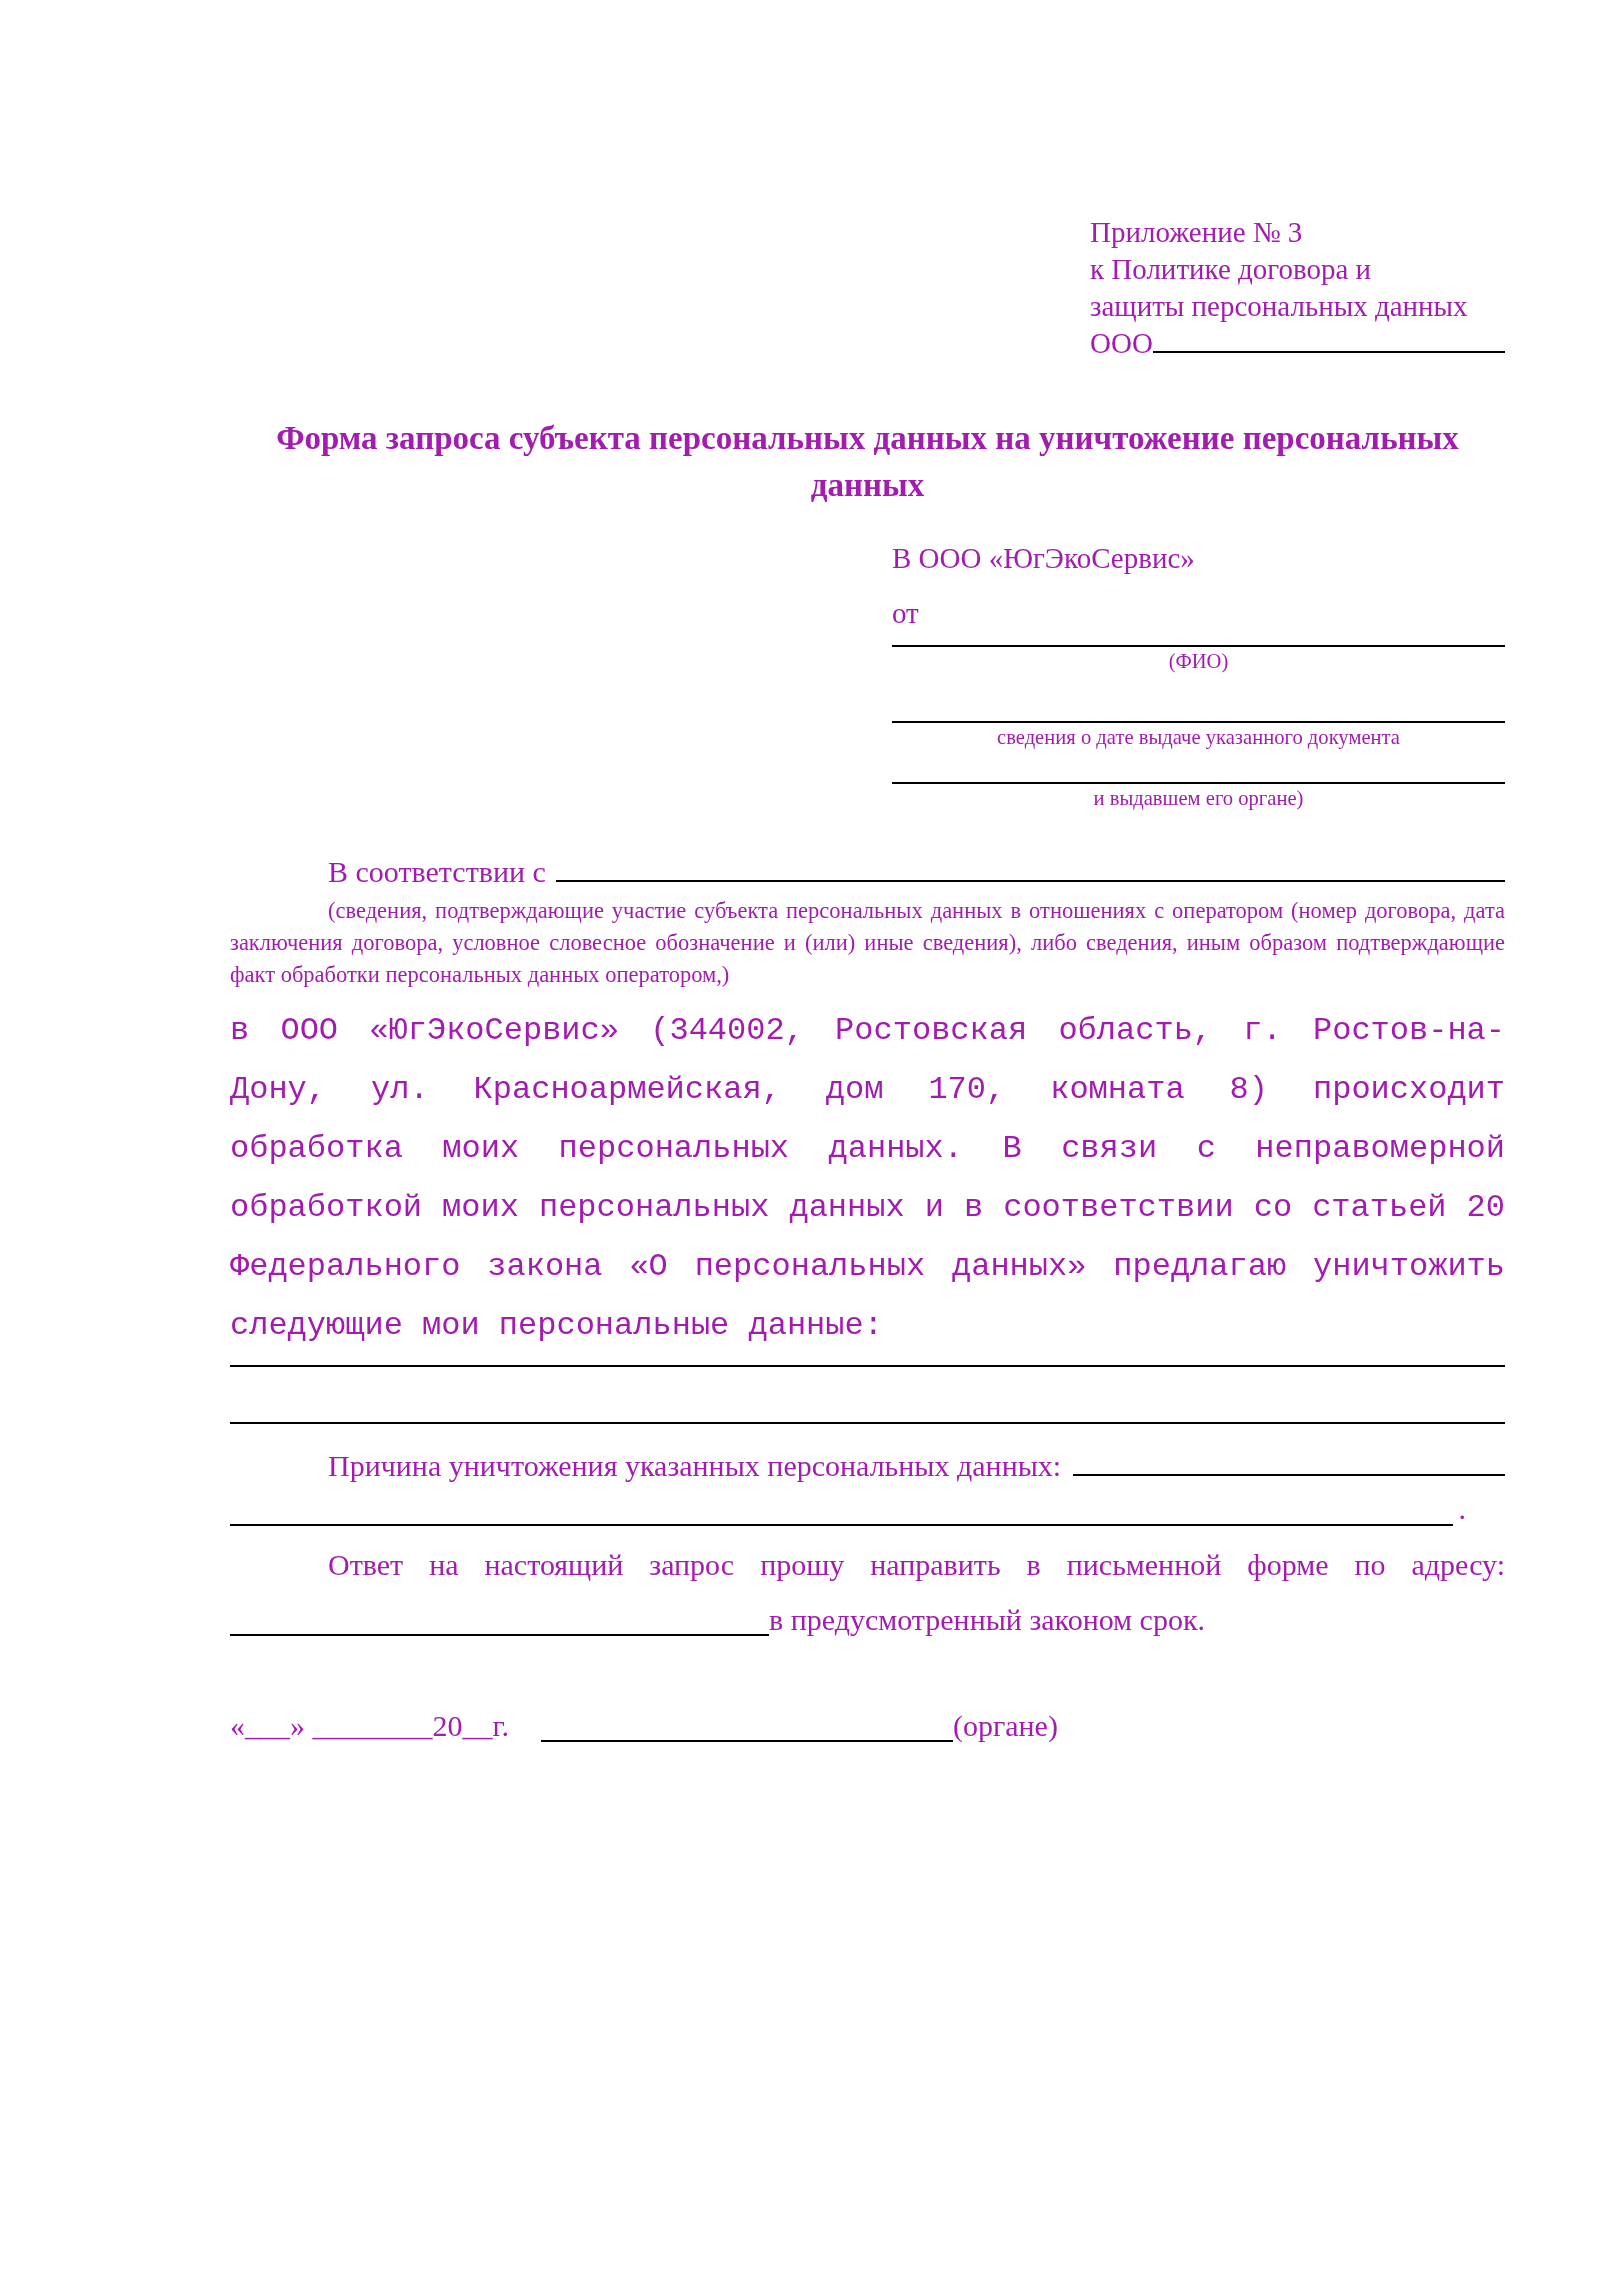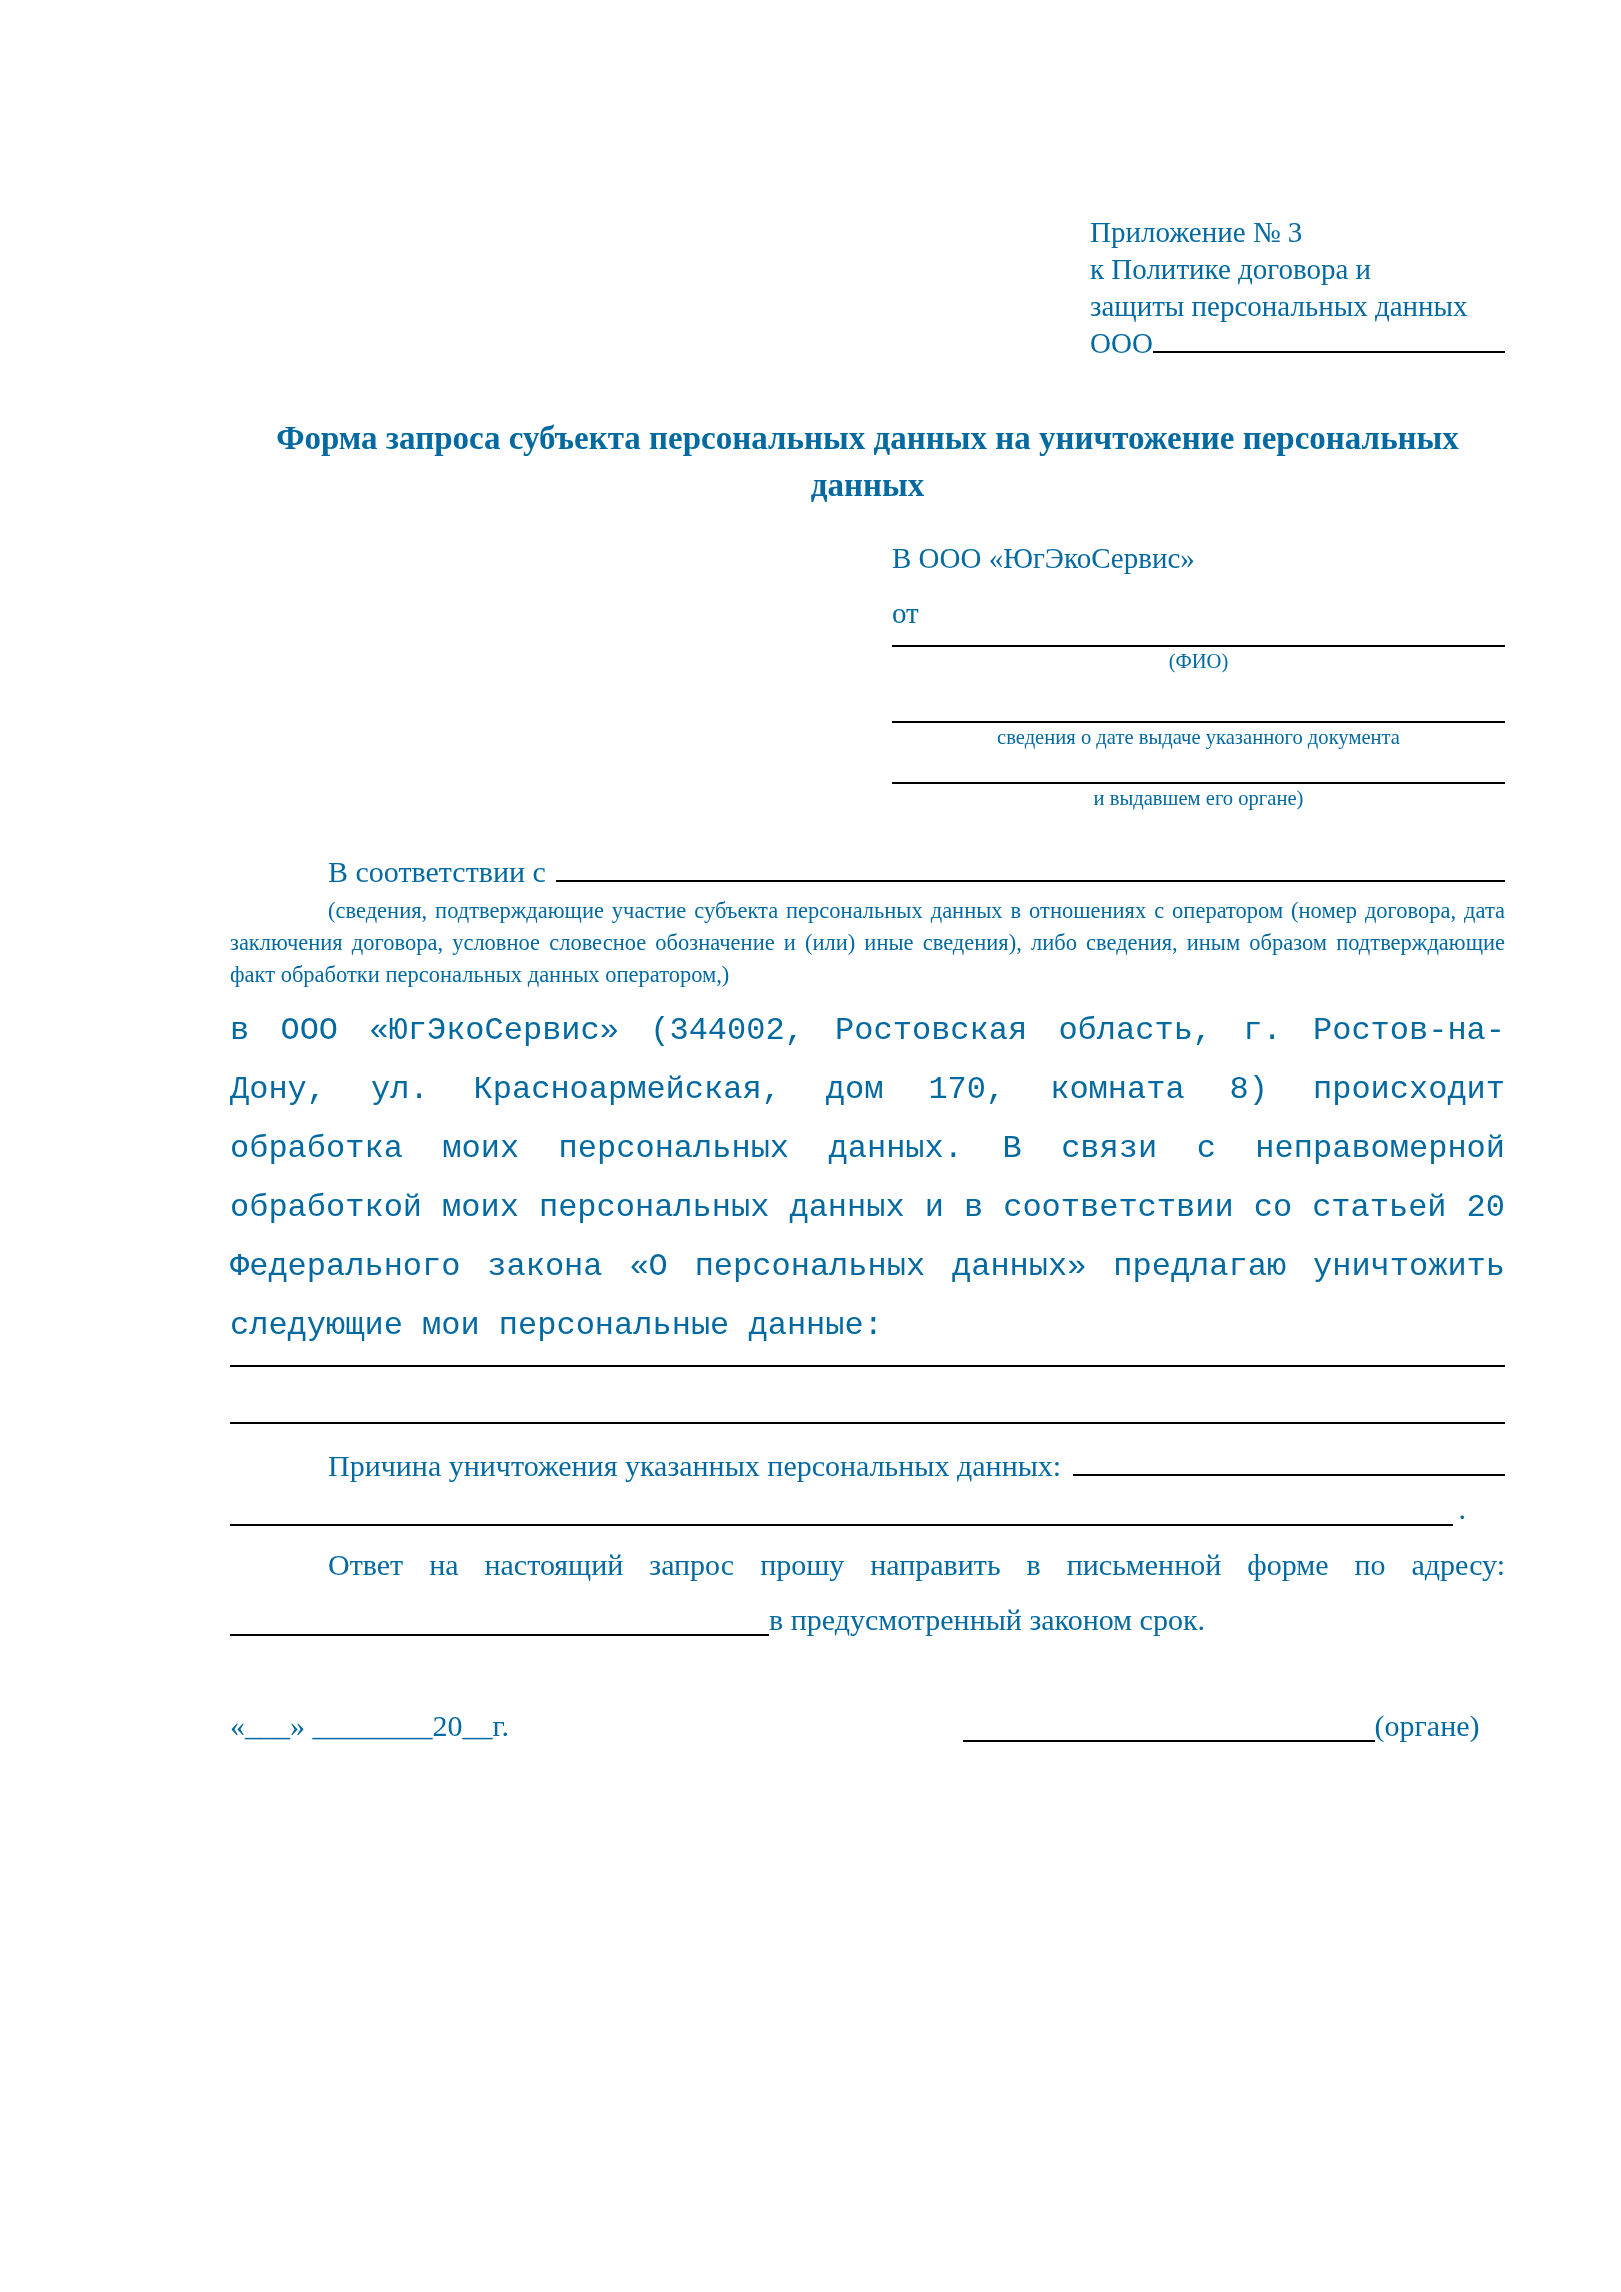--- a/index.html
+++ b/index.html
@@ -2,21 +2,21 @@
 <html lang="ru"><head>
 <meta charset="utf-8">
 <style>
   * { box-sizing: border-box; }
   html, body { margin: 0; padding: 0; background: #ffffff; }
   .page {
     position: relative;
     width: 1621px;
     height: 2293px;
     background: #ffffff;
-    color: #0369a1;
+    color: #a21caf;
     font-family: "Liberation Serif", "DejaVu Serif", serif;
     padding: 214px 116px 0 230px;
   }
 
   
   .appendix {
     margin-left: 860px;
     font-size: 29px;
     line-height: 37px;
   }
@@ -120,23 +120,24 @@
     font-size: 30px;
     line-height: 47px;
   }
   .address-line .blank { width: 539px; border-bottom: 2px solid #000; height: 35px; align-self: flex-end; margin-bottom: 6.9px; }
   .address-line .tail { white-space: nowrap; }
 
   .sign-row {
     margin-top: 61px;
     display: flex;
     align-items: baseline;
-    justify-content: space-between;
+    justify-content: flex-start;
     font-size: 30px;
     line-height: 43px;
+    gap: 32px;
   }
   .sign-right { display: flex; align-items: baseline; margin-right: 25.5px; }
   .sign-right .blank { width: 412px; border-bottom: 2px solid #000; height: 33px; align-self: flex-end; margin-bottom: 4.9px; }
   .sign-right .cap { white-space: nowrap; }
 </style>
 </head>
 <body>
 
 <div class="page">
 

